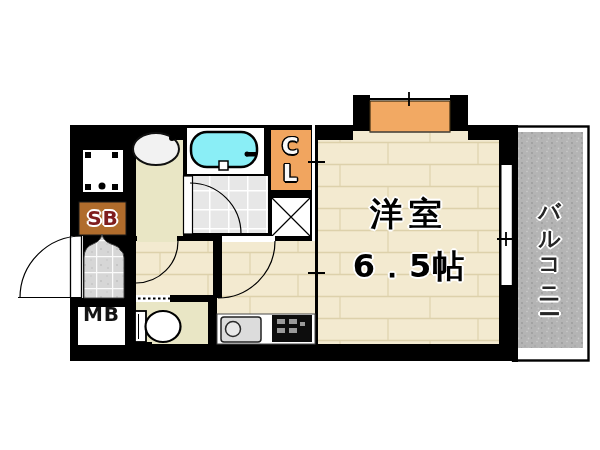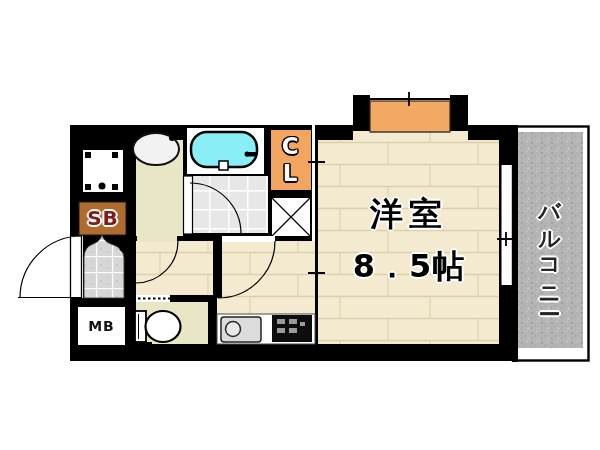--- a/index.html
+++ b/index.html
@@ -17,21 +17,21 @@
   .room-label{left:318px;top:196px;width:182px;height:88px;flex-direction:column;gap:18px;}
   .room-name{font-size:33px;letter-spacing:6px;}
   .room-size{font-size:32px;letter-spacing:1px;}
   .balcony-label{left:516px;top:140px;width:68px;height:212px;
     writing-mode:vertical-rl;font-size:22px;letter-spacing:4px;color:#262626;}
   .cl-label{left:268px;top:127px;width:44px;height:66px;
     writing-mode:vertical-rl;text-orientation:upright;font-size:23px;
     letter-spacing:1px;color:#fafafa;}
   .sb-label{left:79px;top:201px;width:48px;height:35px;font-size:20px;
     color:#7f1d1d;letter-spacing:1px;}
-  .mb-label{left:77px;top:306px;width:49px;height:40px;font-size:14px;
+  .mb-label{left:77px;top:294px;width:49px;height:40px;font-size:20px;
     color:#141414;letter-spacing:1px;}
 </style>
 </head>
 <body>
 
 <div class="stage">
 
 <svg width="600" height="450" viewBox="0 0 600 450">
   <defs>
     <pattern id="pWood" width="90" height="44" patternUnits="userSpaceOnUse">
@@ -180,21 +180,21 @@
   <g stroke="#000" stroke-width="1.8" fill="none">
     <path d="M368,99 H452 M368,99 V107 M452,99 V107 M409,92 V106"></path>
     <path d="M497,239 H515 M506,232 V246"></path>
     <path d="M308,162 H325 M316.5,154 V170"></path>
     <path d="M308,273 H325 M316.5,265 V281"></path>
   </g>
 </svg>
 
 <div class="lbl room-label">
   <span class="room-name halo-w">洋室</span>
-  <span class="room-size halo-w">8．5帖</span>
+  <span class="room-size halo-w">6．5帖</span>
 </div>
 
 <div class="lbl balcony-label halo-w">バルコニー</div>
 
 <div class="lbl cl-label halo-b">CL</div>
 
 <div class="lbl sb-label halo-w">SB</div>
 
 <div class="lbl mb-label">MB</div>
 

